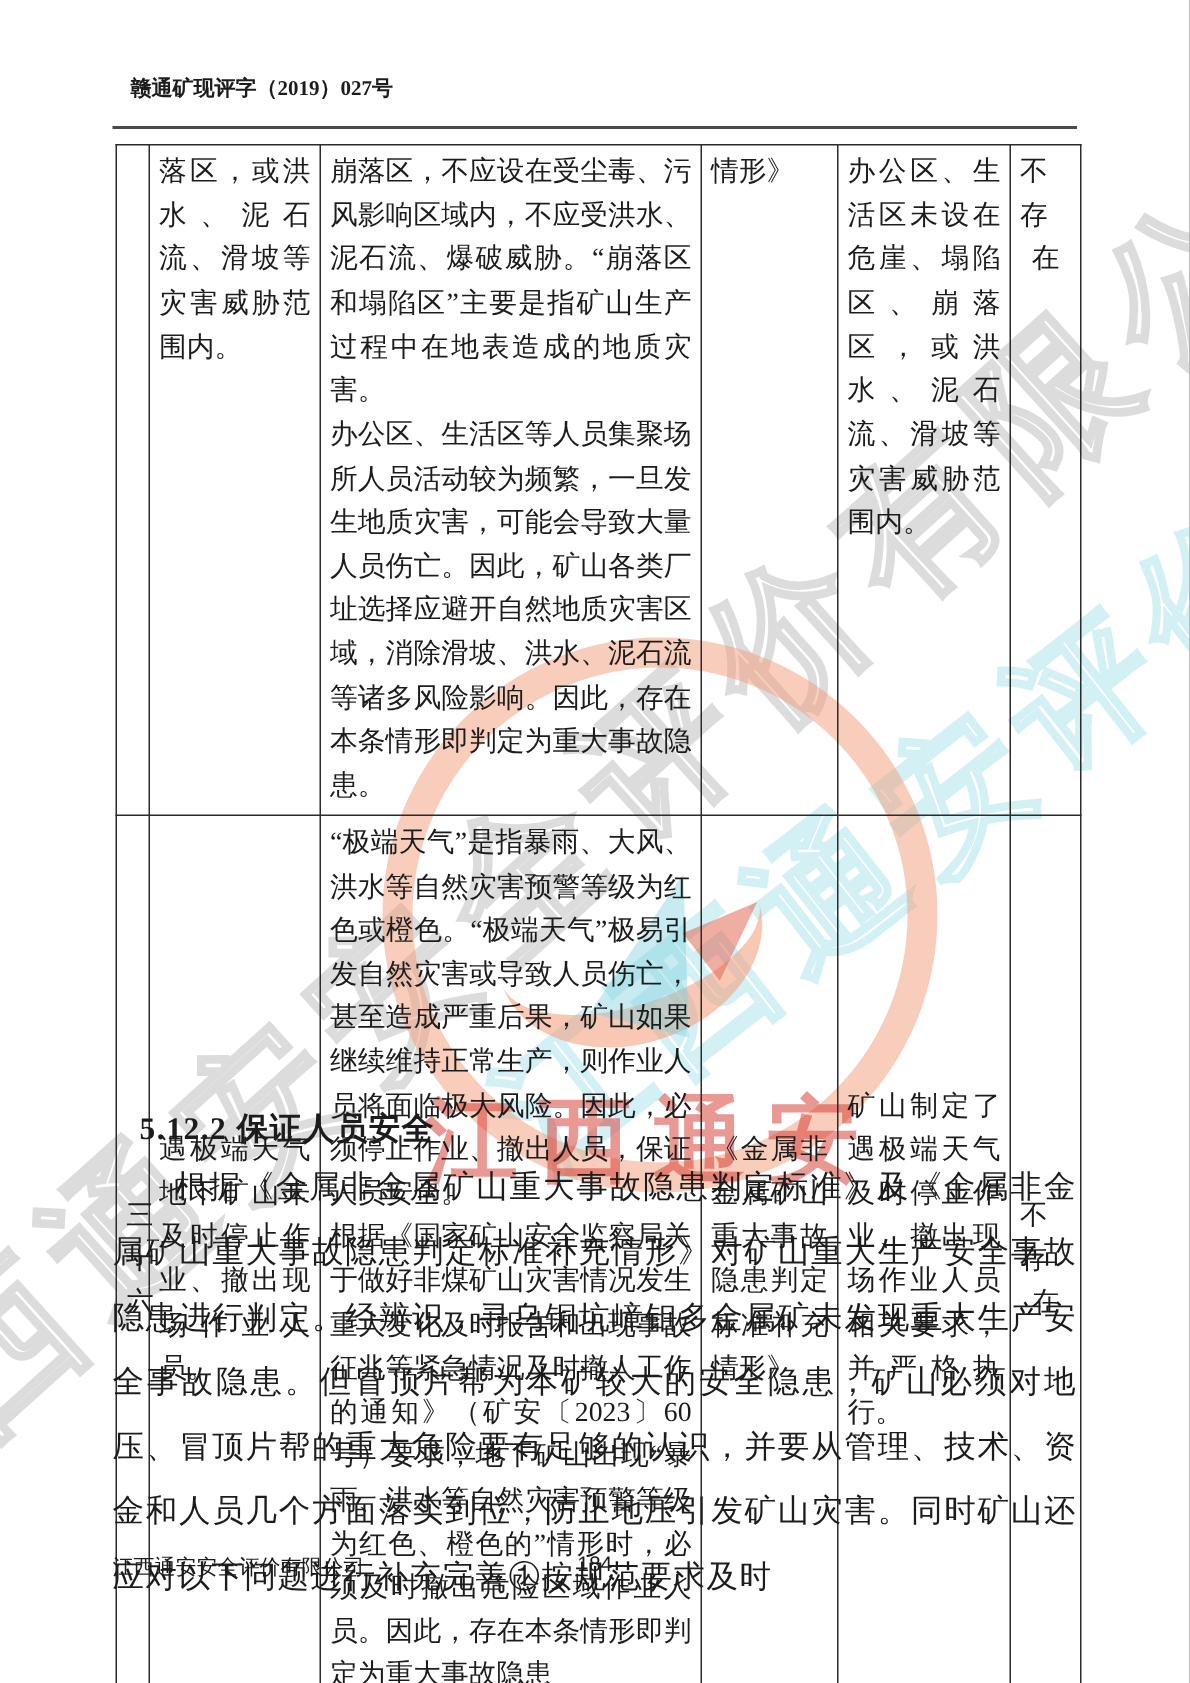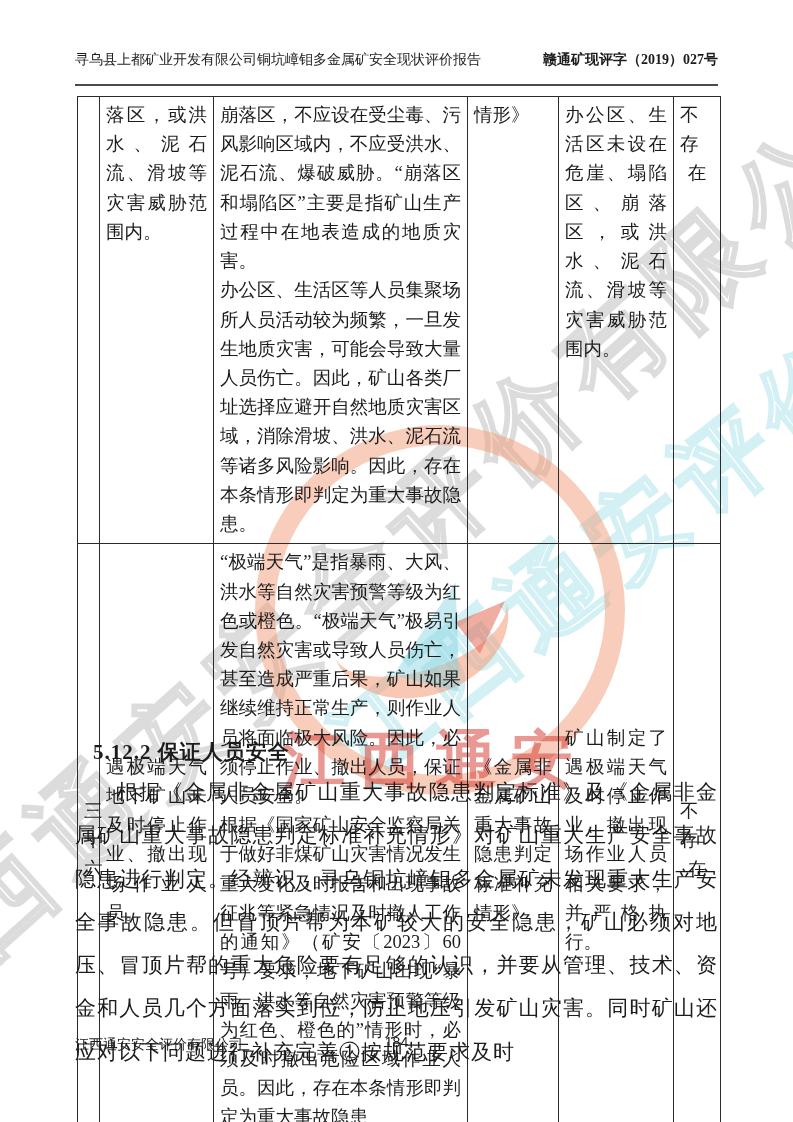--- a/index.html
+++ b/index.html
@@ -120,21 +120,20 @@
   <div class="wm wm-diag2">江西通安评价</div>
   <div class="wm wm-ring"></div>
   <div class="wm wm-swoosh"></div>
   <div class="wm wm-teal"></div>
   <div class="wm wm-redwedge"></div>
   <div class="wm wm-red-text">江西通安</div>
 
   <div class="content">
 
     <div class="doc-header">
-      <span class="hdr-left">寻乌县上都矿业开发有限公司铜坑嶂钼多金属矿安全现状评价报告</span>
       <span class="hdr-right">赣通矿现评字（2019）027号</span>
     </div>
 
     <table class="judge">
       <colgroup>
         <col style="width:22px">
           <col style="width:114px">
           <col style="width:254px">
         <col style="width:91px">
           <col style="width:115px">

